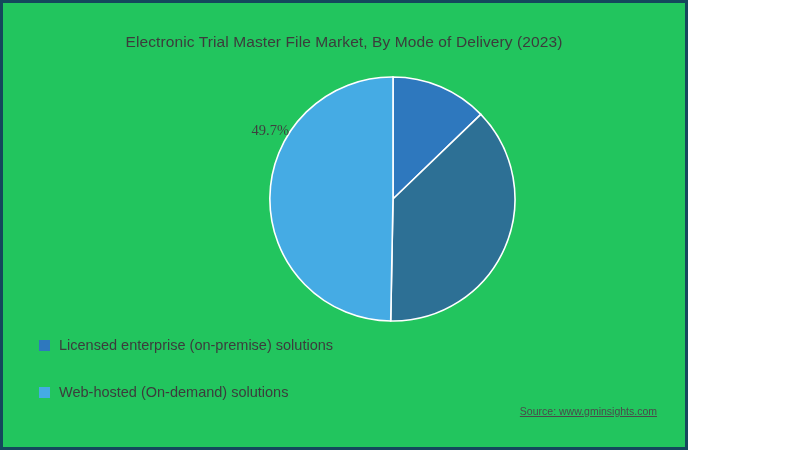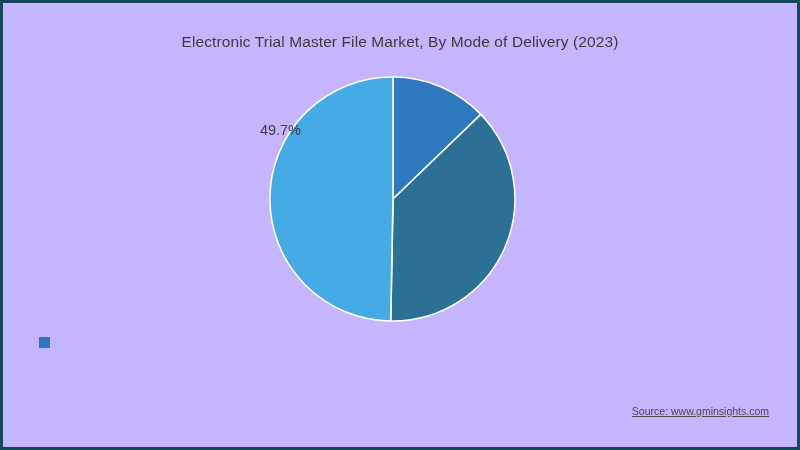--- a/index.html
+++ b/index.html
@@ -10,23 +10,23 @@
     width: 800px;
     height: 450px;
     font-family: "Liberation Sans", sans-serif;
     background: #ffffff;
     overflow: hidden;
   }
 
   #frame {
     position: relative;
     box-sizing: border-box;
-    width: 800px;
+    width: 688px;
     height: 450px;
-    background: #c4b5fd;
+    background: #22c55e;
     border: 3px solid #14485c;
   }
 
   #chart-title {
     position: absolute;
     left: 0;
     right: 0;
     top: 30px;
     text-align: center;
     font-size: 15.5px;
@@ -46,26 +46,27 @@
   #pie-svg {
     position: absolute;
     left: 265px;
     top: 70px;
     width: 250px;
     height: 250px;
   }
 
   #pct-label {
     position: absolute;
-    left: 198px;
+    left: 186px;
     top: 119px;
     width: 100px;
     text-align: right;
     font-size: 14.5px;
     color: #3f3f3f;
+    font-family: Liberation Serif, serif;
   }
 
   #legend {
     position: absolute;
     left: 36px;
     top: 334px;
     width: 720px;
   }
 
   .legend-row {
@@ -119,19 +120,26 @@
       <path d="M 125 126 L 122.70 247.99 A 122 122 0 0 1 125 4 Z" fill="#45abe4" stroke="#ffffff" stroke-width="1.6"></path>
     </svg>
 
     <div id="pct-label">49.7%</div>
   </div>
 
   <div id="legend">
     <div class="legend-row">
       <div class="legend-item col1">
         <span class="legend-swatch" style="background:#2e78be"></span>
+        <span>Licensed enterprise (on-premise) solutions</span>
+      </div>
+    </div>
+    <div class="legend-row">
+      <div class="legend-item col1">
+        <span class="legend-swatch" style="background:#45abe4"></span>
+        <span>Web-hosted (On-demand) solutions</span>
       </div>
     </div>
   </div>
 
   <div id="source">Source: www.gminsights.com</div>
 
 </div>
 
 </body></html>

